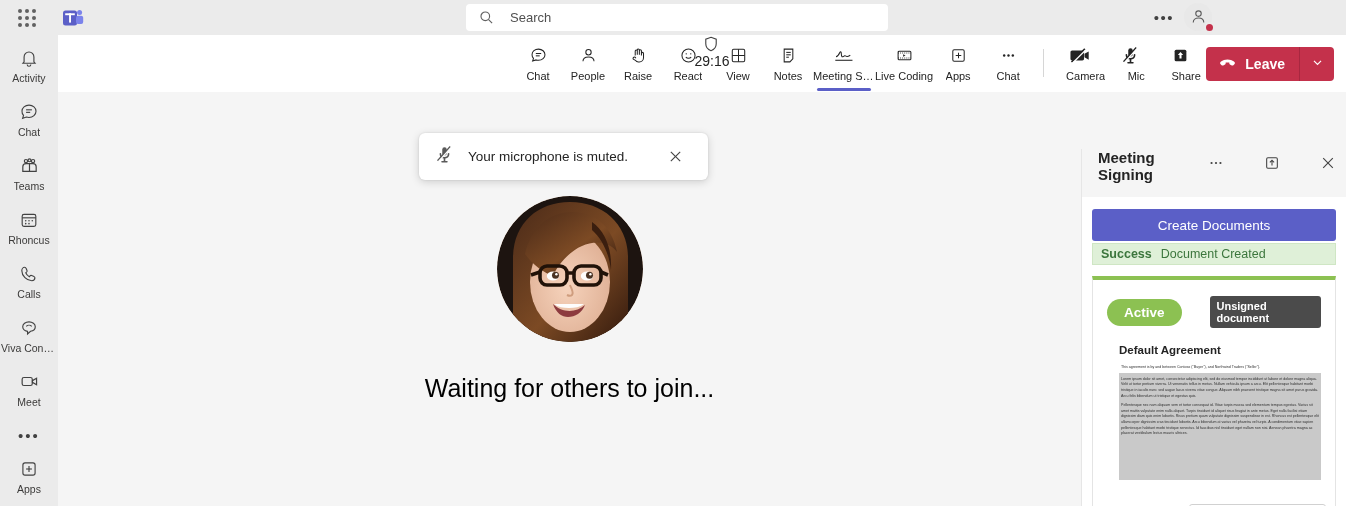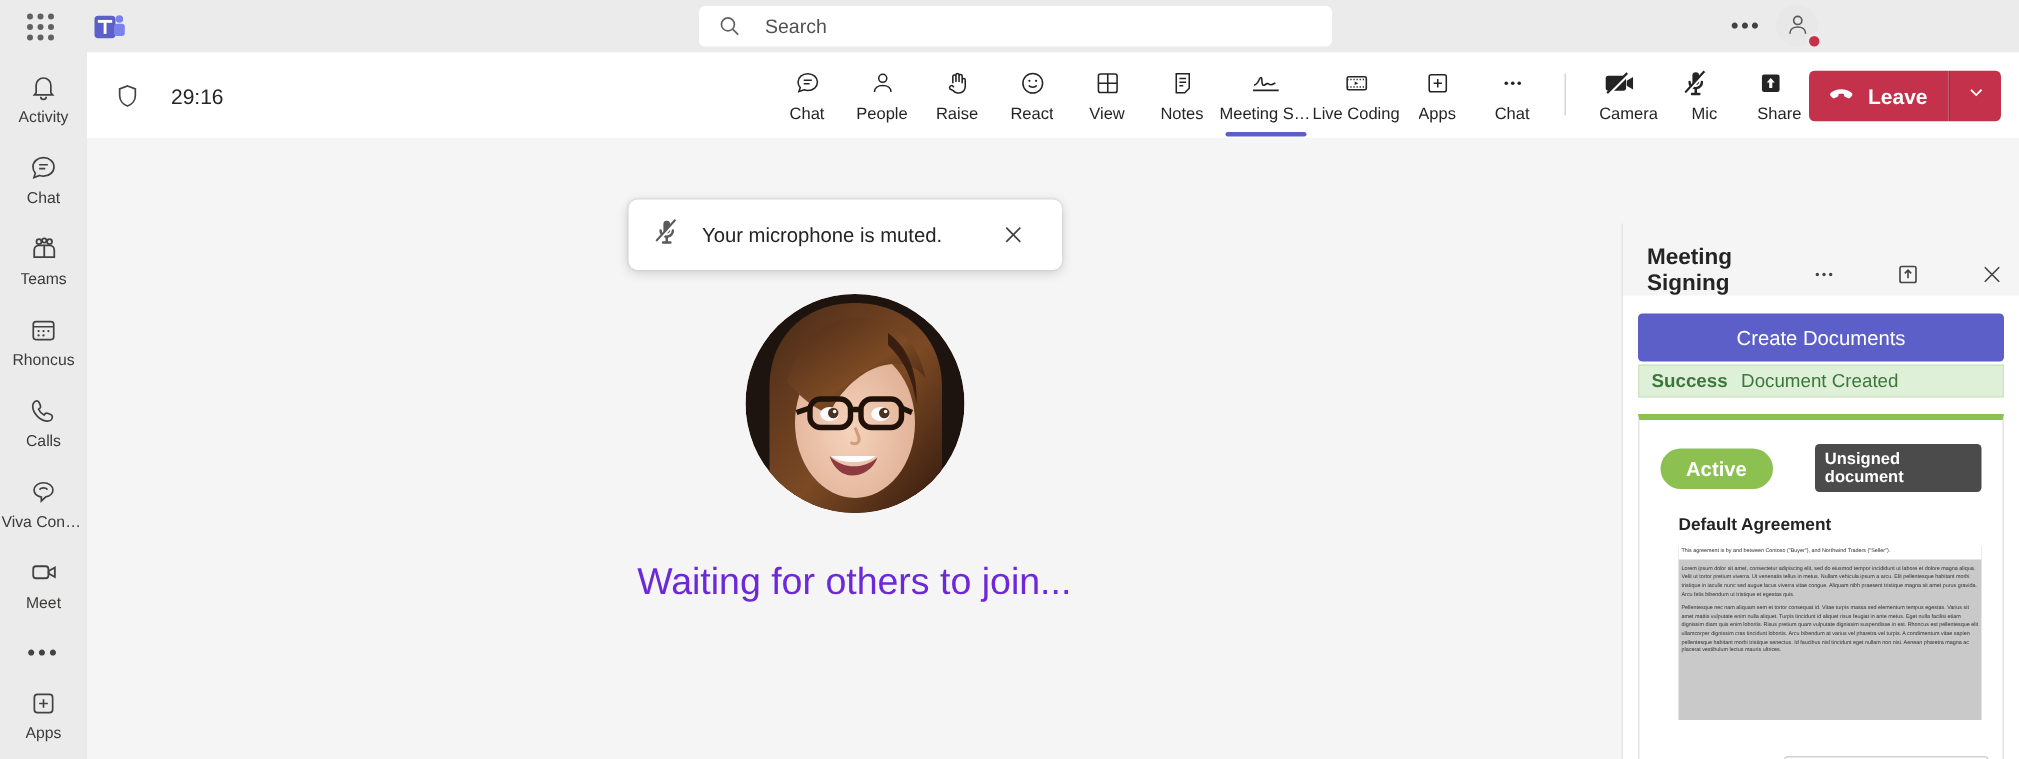--- a/index.html
+++ b/index.html
@@ -67,21 +67,21 @@
   .rail-dots { font-size: 15px; color: #424242; letter-spacing: 2px; height: 34px;
     display: flex; align-items: center; justify-content: center; cursor: pointer; }
 
   
   .stage {
     position: absolute; left: 58px; top: 35px; width: 1288px; height: 471px;
     background: #ffffff;
   }
   .meet-toolbar {
     position: absolute; left: 0; top: 0; width: 1288px; height: 57px;
-    background: #ffffff; display: flex; align-items: center;
+    background: #ffffff; display: flex; align-items: center; flex-direction: column;
   }
   .shield-box { margin-left: 18px; display: flex; align-items: center; color: #424242; }
   .timer { margin-left: 20px; font-size: 14px; color: #242424; }
   .tool-center { position: absolute; left: 455px; top: 4px; display: flex; align-items: flex-start; height: 53px; }
   .tool {
     min-width: 50px; height: 50px; display: flex; flex-direction: column;
     align-items: center; justify-content: flex-start; padding-top: 6px;
     cursor: pointer; position: relative; color: #242424;
   }
   .tool .ico { height: 21px; display: flex; align-items: center; justify-content: center; }
@@ -113,40 +113,40 @@
   }
   .video-area {
     position: absolute; left: 0; top: 0; width: 1023px; height: 414px;
     background: #f5f5f5; display: flex; flex-direction: column;
     align-items: center; justify-content: center;
   }
   .participant-avatar {
     width: 146px; height: 146px; border-radius: 50%; overflow: hidden;
     position: relative; background: #d9c3b0;
   }
-  .waiting-text { margin-top: 32px; font-size: 25px; color: #6d28d9; }
+  .waiting-text { margin-top: 32px; font-size: 25px; color: #000000; }
 
   
   .toast {
     position: absolute; left: 361px; top: 41px; width: 289px; height: 47px;
     background: #ffffff; border-radius: 6px;
     box-shadow: 0 2px 8px rgba(0,0,0,0.16), 0 0 2px rgba(0,0,0,0.12);
     display: flex; align-items: center; padding: 0 20px 0 16px;
   }
   .toast-text { margin-left: 14px; font-size: 13.5px; color: #242424; flex: 1; }
   .toast-close { width: 26px; height: 26px; display: flex; align-items: center;
     justify-content: center; cursor: pointer; color: #424242; }
 
   
   .panel {
     position: absolute; left: 1023px; top: 57px; width: 265px; height: 414px;
     background: #f5f5f5; border-left: 1px solid #e6e6e6;
   }
   .panel-head {
-    height: 48px; display: flex; align-items: flex-end; padding: 0 4px 0 16px;
+    height: 48px; display: flex; align-items: flex-start; padding: 0 4px 0 16px;
     background: #f5f5f5;
     gap: 28px;
   }
   .panel-title { font-size: 15px; font-weight: 700; color: #242424; flex: 1; }
   .panel-btn { width: 28px; height: 28px; display: flex; align-items: center;
     justify-content: center; cursor: pointer; color: #424242; }
   .panel-body {
     position: absolute; top: 48px; left: 0; right: 0; bottom: 0;
     background: #ffffff; overflow: hidden;
   }

